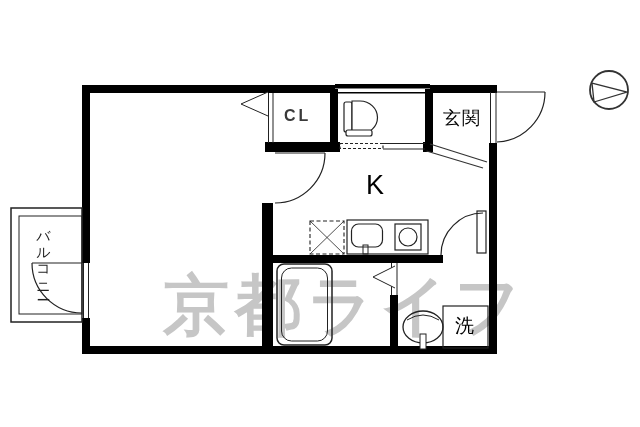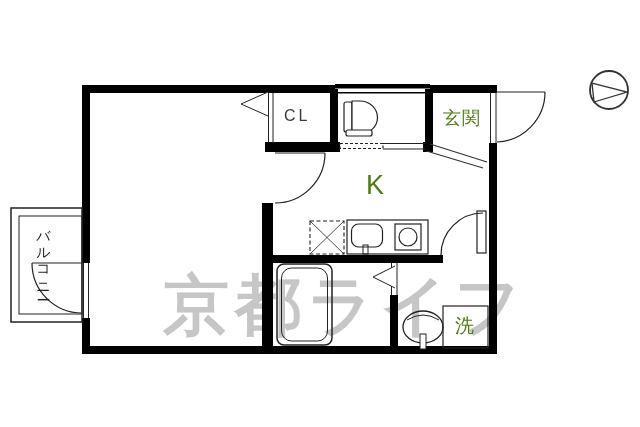--- a/index.html
+++ b/index.html
@@ -1,23 +1,23 @@
 <!DOCTYPE html>
 <html><head>
 <meta charset="utf-8">
 <style>
   html,body{margin:0;padding:0;background:#ffffff;}
   #canvas{position:relative;width:640px;height:427px;background:#ffffff;overflow:hidden;
           font-family:"Liberation Sans",sans-serif;}
-  .lbl{position:absolute;color:#4d7c0f;z-index:3;white-space:nowrap;}
+  .lbl{position:absolute;color:#000000;z-index:3;white-space:nowrap;}
   #watermark{position:absolute;z-index:1;left:163px;top:272px;font-size:66px;font-weight:bold;
              color:#c6c6c6;letter-spacing:6px;line-height:1;}
   #plan-svg{position:absolute;left:0;top:0;z-index:2;}
   #room-label{left:108px;top:196px;width:145px;text-align:center;font-size:25px;letter-spacing:1px;}
-  #cl-label{left:284px;top:107px;font-size:16px;letter-spacing:3px;color:#3a3a3a;}
+  #cl-label{left:284px;top:107px;font-size:16px;letter-spacing:3px;color:#3a3a3a;font-weight:bold;}
   #genkan-label{left:443px;top:106px;font-size:18px;letter-spacing:1px;}
   #k-label{left:366px;top:170px;font-size:27px;}
   #laundry-label{left:455px;top:313px;font-size:19px;}
   #balcony-label{left:35px;top:220px;font-size:14px;letter-spacing:2px;
                  writing-mode:vertical-rl;text-orientation:mixed;height:108px;color:#222;}
 </style>
 </head>
 <body>
 
 <div id="canvas">

